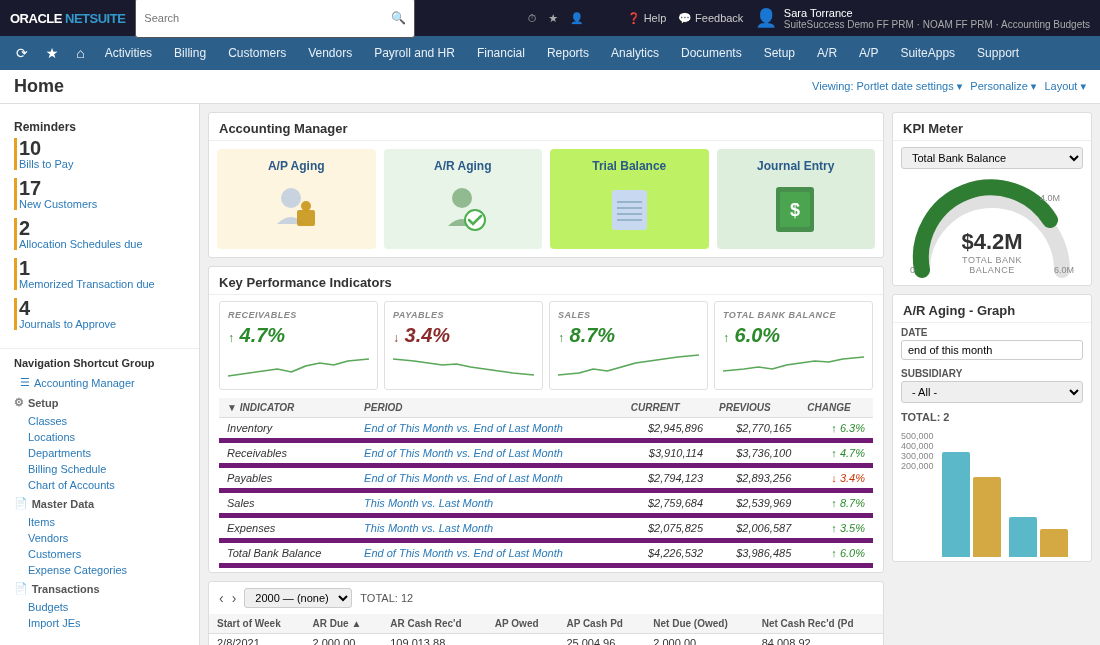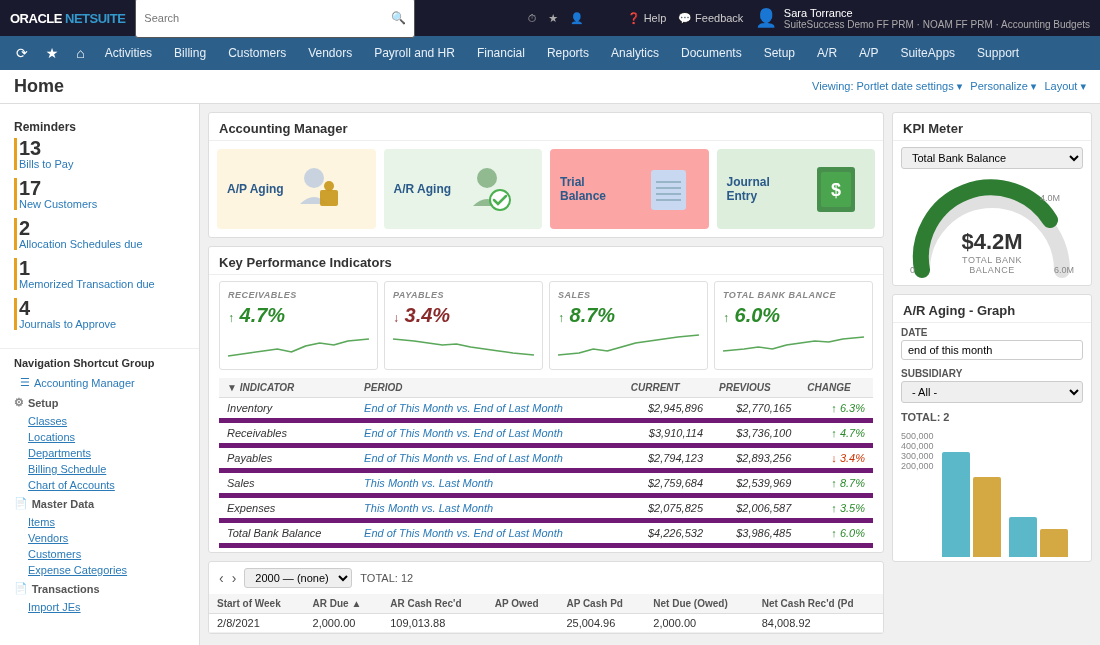--- a/index.html
+++ b/index.html
@@ -32,37 +32,37 @@
     .sidebar-title { font-size: 12px; font-weight: bold; color: #333; margin-bottom: 4px; }
     .reminder-num { font-size: 20px; font-weight: bold; color: #333; line-height: 1; }
     .reminder-label { color: #2a7ab8; font-size: 11px; cursor: pointer; }
     .reminder-bar { width: 3px; background: #e8a020; margin-right: 2px; align-self: stretch; min-height: 20px; }
     .reminder-bar.orange { background: #e8a020; }
 
     .nav-group-title { font-size: 11px; font-weight: bold; color: #333; padding: 8px 14px 4px; border-top: 1px solid #eee; margin-top: 4px; }
     .nav-group-item { padding: 3px 14px 3px 20px; color: #2a7ab8; font-size: 11px; cursor: pointer; display: flex; align-items: center; gap: 4px; }
     .nav-section-header { padding: 4px 14px; color: #555; font-size: 11px; font-weight: bold; display: flex; align-items: center; gap: 4px; }
     .gear-icon { color: #888; }
-    .nav-subitem { padding: 2px 14px 2px 28px; color: #2a7ab8; font-size: 11px; cursor: pointer; text-decoration: underline; }
+    .nav-subitem { padding: 2px 14px 2px 28px; color: #2a7ab8; font-size: 11px; cursor: pointer; }
 
     
     .content { flex: 1; overflow-y: auto; padding: 8px; display: flex; gap: 8px; }
     .content-main { flex: 1; display: flex; flex-direction: column; gap: 8px; min-width: 0; }
     .content-right { width: 200px; flex-shrink: 0; }
 
     
     .panel { background: #fff; border: 1px solid #ddd; border-radius: 3px; }
     .panel-header { font-size: 13px; font-weight: bold; color: #333; padding: 8px 10px 4px; border-bottom: 1px solid #eee; }
 
     
     .acct-cards { display: flex; gap: 8px; padding: 8px; }
-    .acct-card { flex: 1; border-radius: 4px; padding: 10px; display: flex; flex-direction: row; align-items: center; gap: 6px; cursor: pointer; }
+    .acct-card { flex: 1; border-radius: 4px; padding: 10px; display: flex; flex-direction: column; align-items: center; gap: 6px; cursor: pointer; }
     .acct-card.ap { background: #fef5e0; }
     .acct-card.ar { background: #e8f4e8; }
-    .acct-card.tb { background: #fca5a5; }
+    .acct-card.tb { background: #bef264; }
     .acct-card.je { background: #ddeedd; }
     .acct-card-title { font-size: 12px; font-weight: bold; color: #2a5a8a; }
 
     
     .kpi-section { padding: 6px 10px 4px; font-style: italic; }
     .kpi-cards { display: flex; gap: 6px; margin-bottom: 8px; }
     .kpi-card { flex: 1; border: 1px solid #e0e0e0; border-radius: 3px; padding: 8px; }
     .kpi-label { font-size: 9px; font-weight: bold; color: #888; text-transform: uppercase; letter-spacing: 0.5px; }
     .kpi-value { font-size: 20px; font-weight: bold; color: #333; margin: 4px 0; }
     .kpi-up { color: #2a8a2a; }
@@ -186,21 +186,21 @@
 <div class="main-layout">
 
   <div class="sidebar">
 
     <div class="sidebar-section">
       <div class="sidebar-title">Reminders</div>
 
       <div class="reminder-block">
         <div class="reminder-bar orange"></div>
         <div>
-          <div class="reminder-num">13</div>
+          <div class="reminder-num">10</div>
           <div class="reminder-label">Bills to Pay</div>
         </div>
       </div>
       <div class="reminder-block">
         <div class="reminder-bar orange"></div>
         <div>
           <div class="reminder-num">17</div>
           <div class="reminder-label">New Customers</div>
         </div>
       </div>
@@ -249,20 +249,21 @@
     </div>
     <div class="nav-subitem">Items</div>
     <div class="nav-subitem">Vendors</div>
     <div class="nav-subitem">Customers</div>
     <div class="nav-subitem">Expense Categories</div>
 
     <div class="nav-section-header">
       <span>📄</span>
       <span>Transactions</span>
     </div>
+    <div class="nav-subitem">Budgets</div>
     <div class="nav-subitem">Import JEs</div>
   </div>
 
   <div class="content">
     <div class="content-main">
 
       <div class="panel">
         <div class="panel-header">Accounting Manager</div>
         <div class="acct-cards">
           <div class="acct-card ap">

